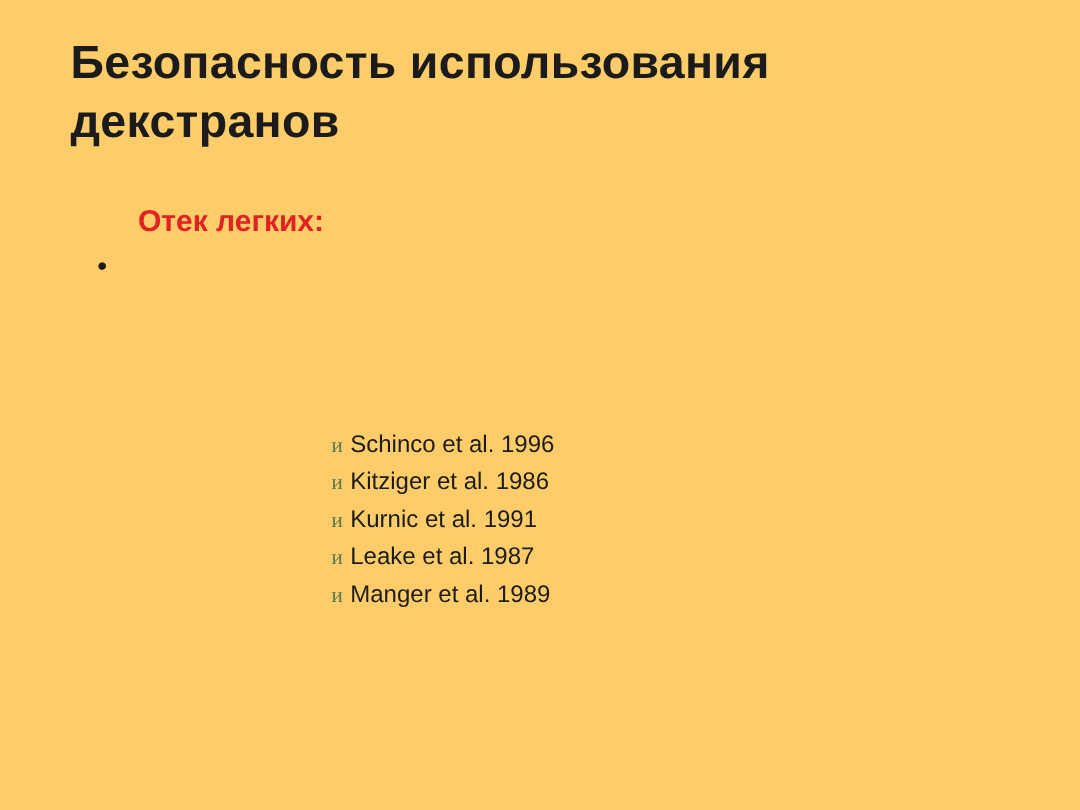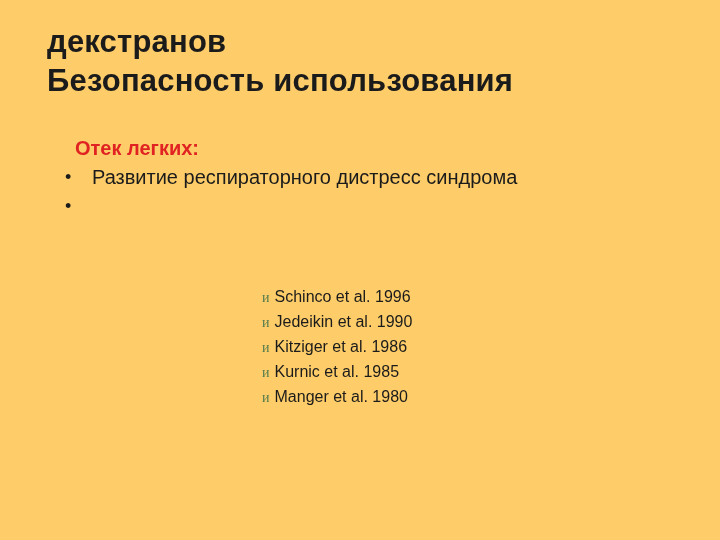--- a/index.html
+++ b/index.html
@@ -29,21 +29,21 @@
   }
   .content {
     position: absolute;
     left: 63px;
     top: 134px;
     width: 530px;
     font-size: 20px;
     line-height: 29px;
   }
   .section-heading {
-    margin-left: 12px;
+    margin-left: 29px;
     font-weight: bold;
     color: #E02222;
   }
   .bullet-row {
     position: relative;
     padding-left: 29px;
     width: 480px;
   }
   .bullet-glyph {
     position: absolute;
@@ -54,66 +54,64 @@
   }
   .citations {
     position: absolute;
     left: 221px;
     top: 285px;
     font-size: 16px;
     line-height: 24px;
   }
   .citation-row {
     white-space: nowrap;
-    margin-left: 41px;
   }
   .citation-marker {
     font-family: "Liberation Serif", serif;
     font-size: 14px;
     color: #527a4e;
     margin-right: 5px;
   }
   .citation-text {
     color: #1b1b1b;
   }
 </style>
 </head>
 <body>
 
 <div class="slide">
 
   <div class="title">
+    <div>Безопасность использования</div>
     <div>декстранов</div>
-    <div>Безопасность использования</div>
   </div>
 
   <div class="content">
     <div class="section-heading">Отек легких:</div>
 
     <div class="bullet-row">
       <span class="bullet-glyph">•</span>
-      <span>Развитие респираторного дистресс синдрома</span>
     </div>
 
     <div class="bullet-row">
       <span class="bullet-glyph">•</span>
     </div>
   </div>
 
   <div class="citations">
     <div class="citation-row">
       <span class="citation-marker">и</span><span class="citation-text">Schinco et al. 1996</span>
     </div>
     <div class="citation-row">
-      <span class="citation-marker">и</span><span class="citation-text">Jedeikin et al. 1990</span>
-    </div>
-    <div class="citation-row">
       <span class="citation-marker">и</span><span class="citation-text">Kitziger et al. 1986</span>
     </div>
     <div class="citation-row">
-      <span class="citation-marker">и</span><span class="citation-text">Kurnic et al. 1985</span>
+      <span class="citation-marker">и</span><span class="citation-text">Kurnic et al. 1991</span>
     </div>
     <div class="citation-row">
-      <span class="citation-marker">и</span><span class="citation-text">Manger et al. 1980</span>
+      <span class="citation-marker">и</span><span class="citation-text">Leake et al. 1987</span>
+    </div>
+    <div class="citation-row">
+      <span class="citation-marker">и</span><span class="citation-text">Manger et al. 1989</span>
     </div>
   </div>
 
 </div>
 
 </body></html>

